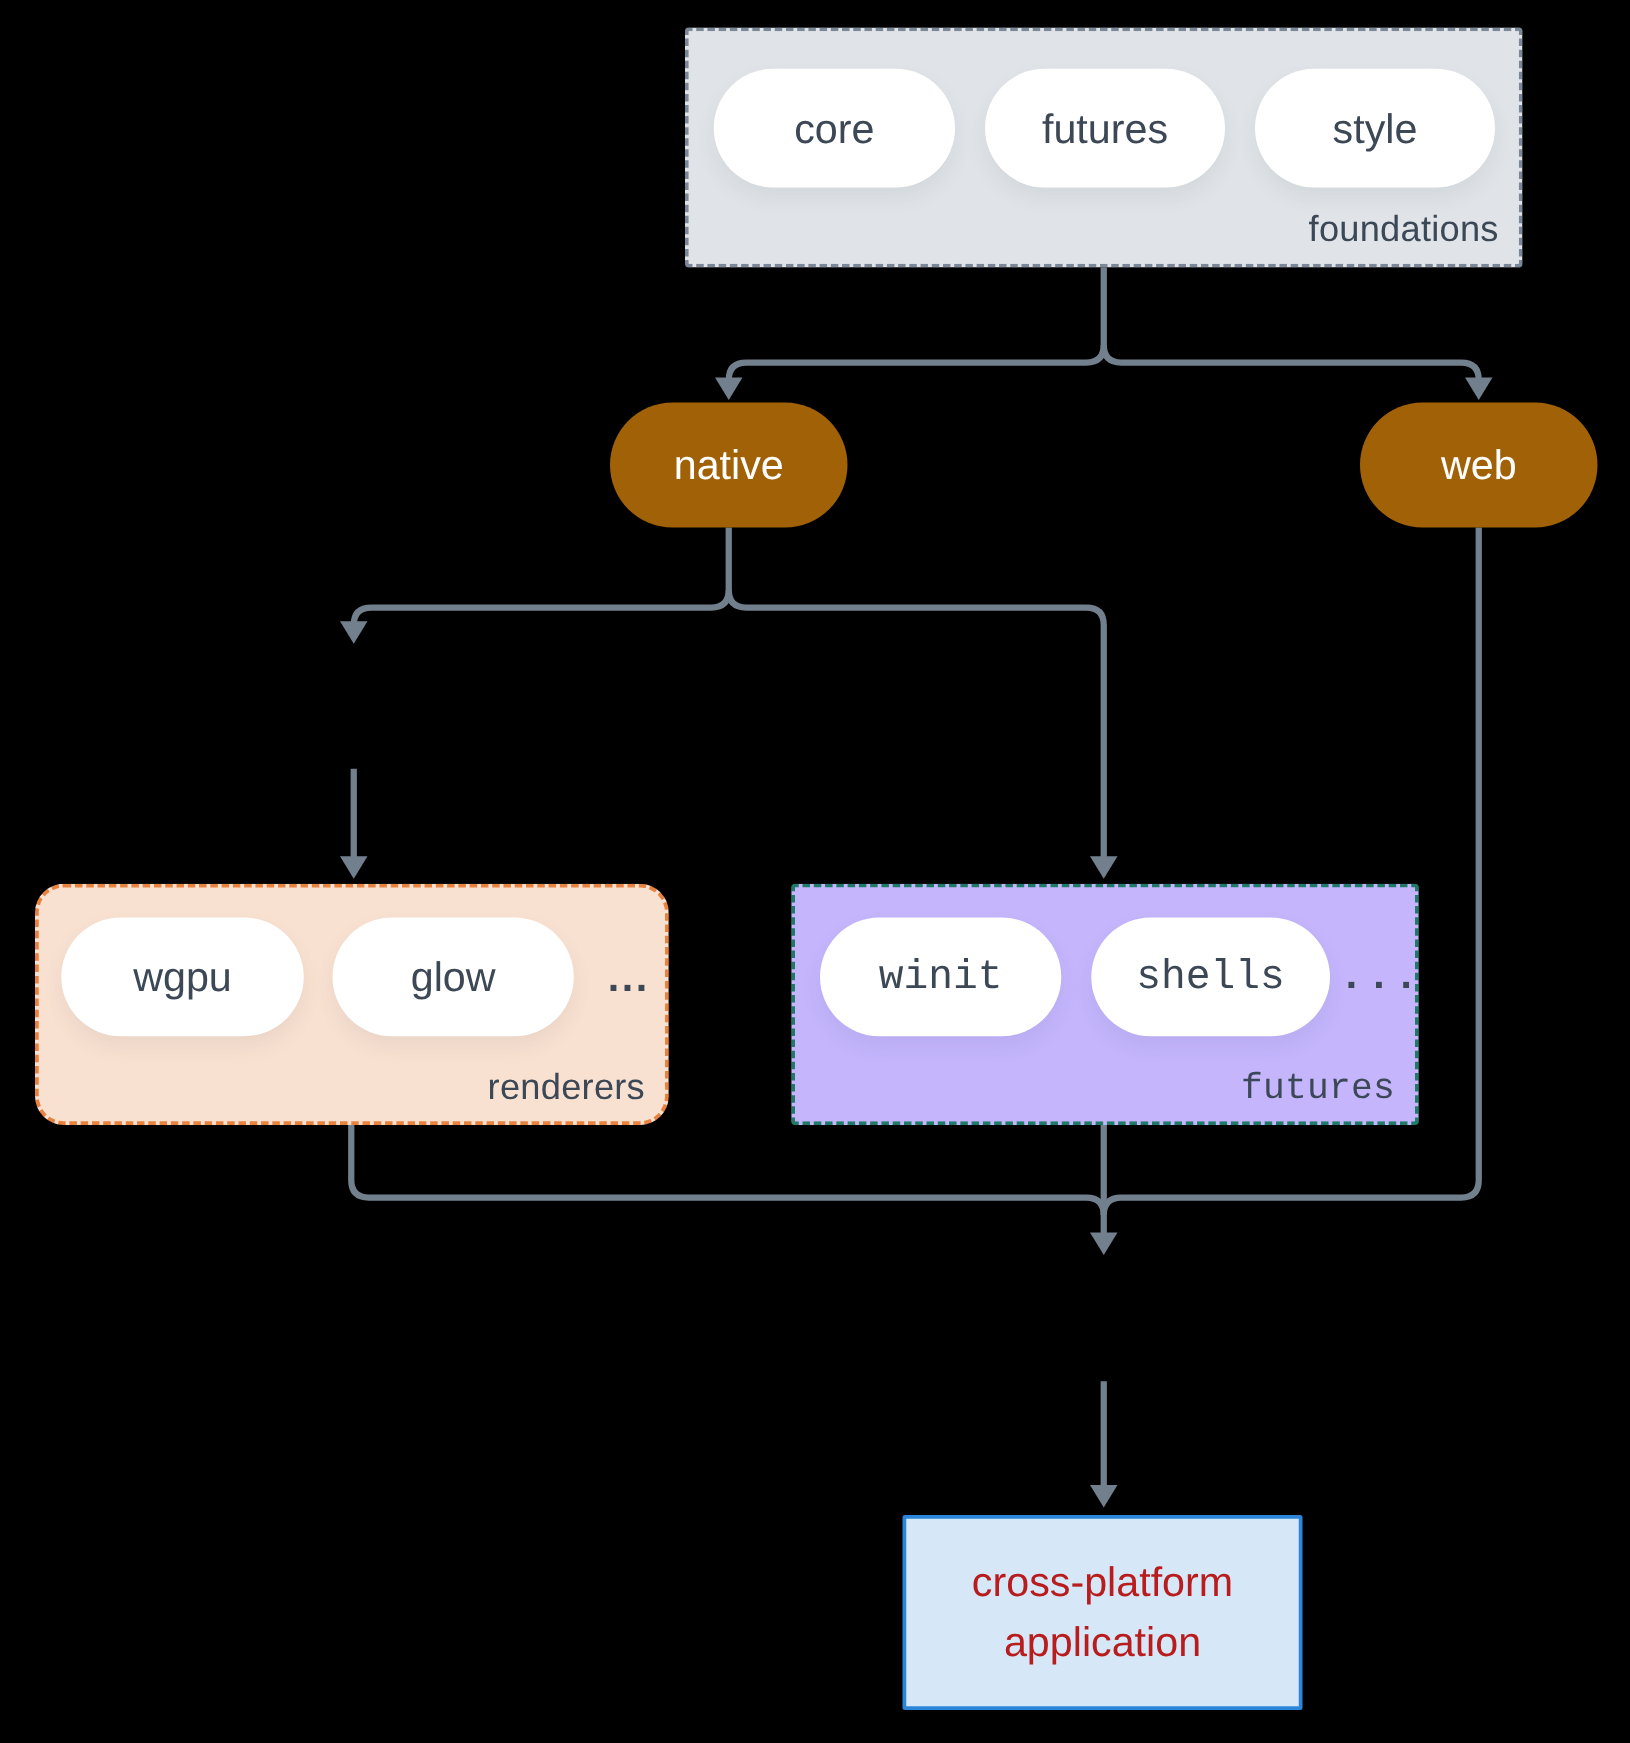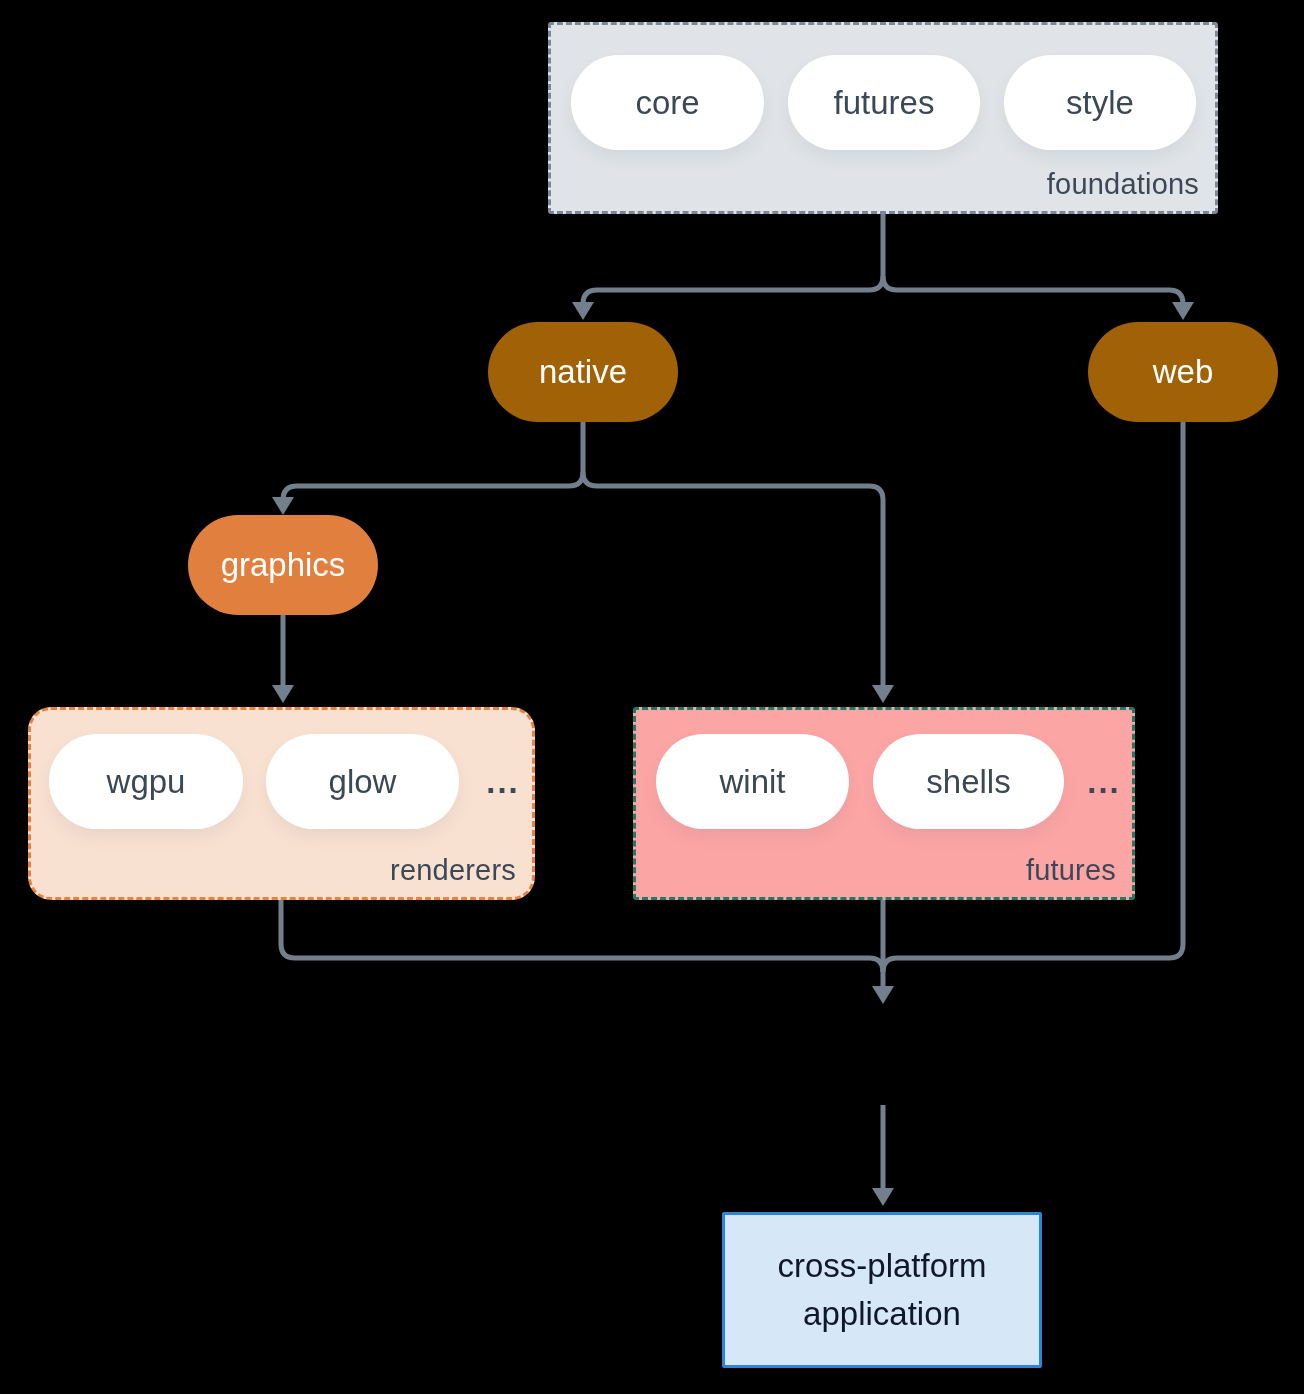--- a/index.html
+++ b/index.html
@@ -9,21 +9,21 @@
     background:#000;
     font-family:"Liberation Sans","DejaVu Sans",sans-serif;
     overflow:hidden;
   }
   .wires{position:absolute;left:0;top:0;z-index:0;}
   .groupbox{
     position:absolute;z-index:1;border-radius:3px;box-sizing:border-box;
   }
   .gb-foundations{background:#e0e4e8;border:3px dashed #7b8898;}
   .gb-renderers{background:#f9e1d1;border:3px dashed #e8823e;}
-  .gb-shells{background:#fca5a5;border:3px dashed #207a68;}
+  .gb-shells{background:#c4b5fd;border:3px dashed #207a68;font-family:Liberation Mono, monospace;}
   .group-label{
     position:absolute;right:16px;bottom:10px;
     font-size:29px;color:#3c4856;letter-spacing:.2px;
   }
   .pill{
     position:absolute;display:flex;align-items:center;justify-content:center;
     border-radius:999px;font-size:33px;color:#3c4856;z-index:2;
     box-sizing:border-box;
   }
   .pill-white{background:#fff;box-shadow:0 8px 16px rgba(60,72,86,.08);}
@@ -31,21 +31,21 @@
   .pill-orange{background:#e07f3e;color:#fff;}
   .pill-blue{background:#2b86d9;color:#fff;}
   .ellipsis{
     position:absolute;display:flex;align-items:center;justify-content:center;
     font-size:33px;font-weight:700;letter-spacing:2px;color:#3c4856;z-index:2;
   }
   .appbox{
     position:absolute;z-index:2;box-sizing:border-box;
     background:#d6e7f8;border:3px solid #2b86d9;border-radius:2px;
     display:flex;align-items:center;justify-content:center;text-align:center;
-    font-size:33px;line-height:1.45;color:#0f172a;padding:0 17px;
+    font-size:33px;line-height:1.45;color:#b91c1c;padding:0 17px;
   }
 </style>
 </head>
 <body>
 
 <div class="canvas">
 
   <svg class="wires" width="1304" height="1394" viewBox="0 0 1304 1394" fill="none" stroke="#72808e" stroke-width="5">
 
     <path d="M 883 214 L 883 276 Q 883 290 869 290 L 597 290 Q 583 290 583 304"></path>
@@ -73,21 +73,20 @@
   <div class="groupbox gb-foundations" style="left:548px;top:22px;width:670px;height:192px;">
     <div class="pill pill-white" style="left:20px;top:30px;width:193px;height:95px;">core</div>
     <div class="pill pill-white" style="left:453px;top:30px;width:192px;height:95px;">style</div>
     <div class="pill pill-white" style="left:237px;top:30px;width:192px;height:95px;">futures</div>
     <div class="group-label">foundations</div>
   </div>
 
   <div class="pill pill-purple" style="left:488px;top:322px;width:190px;height:100px;">native</div>
   <div class="pill pill-purple" style="left:1088px;top:322px;width:190px;height:100px;">web</div>
 
-  <div class="pill pill-orange" style="left:188px;top:515px;width:190px;height:100px;">graphics</div>
 
   <div class="groupbox gb-renderers" style="left:28px;top:707px;width:507px;height:193px;border-radius:23px;">
     <div class="pill pill-white" style="left:18px;top:24px;width:194px;height:95px;">wgpu</div>
     <div class="pill pill-white" style="left:235px;top:24px;width:193px;height:95px;">glow</div>
     <div class="ellipsis" style="left:442px;top:24px;width:60px;height:95px;">...</div>
     <div class="group-label">renderers</div>
   </div>
 
   <div class="groupbox gb-shells" style="left:633px;top:707px;width:502px;height:193px;">
     <div class="pill pill-white" style="left:20px;top:24px;width:193px;height:95px;">winit</div>

